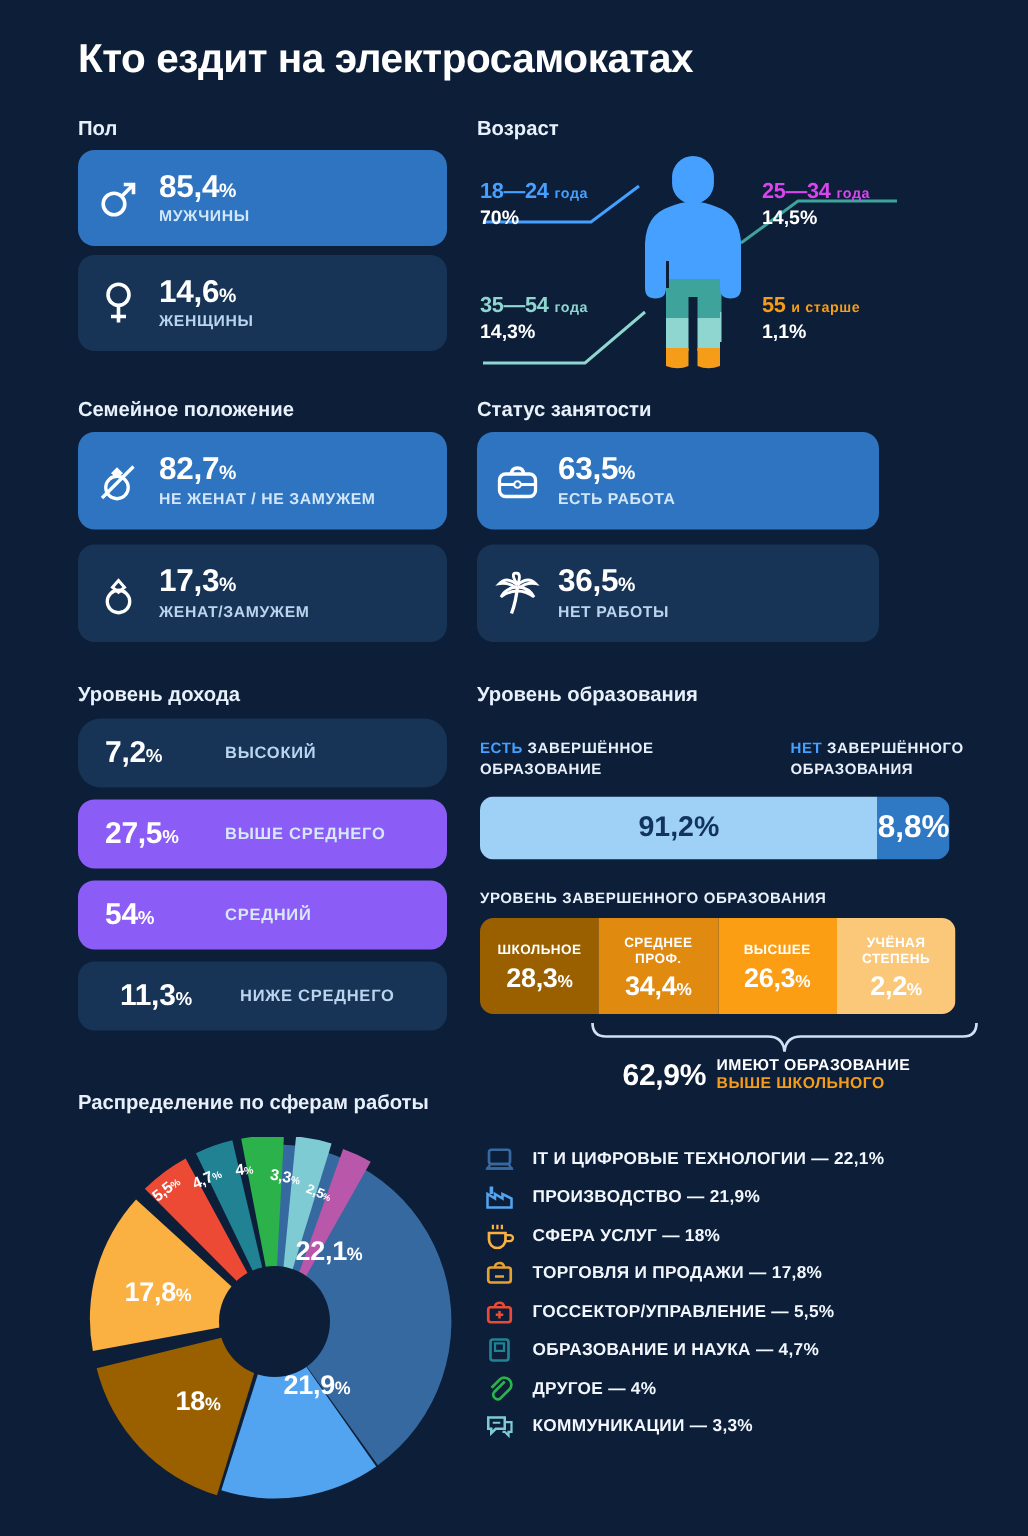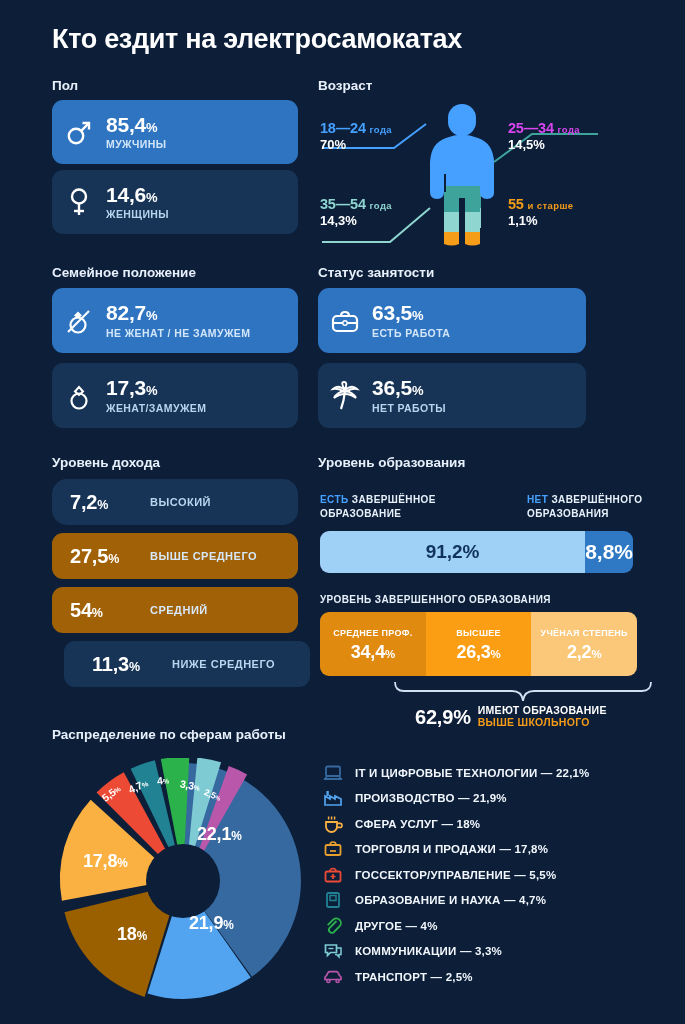--- a/index.html
+++ b/index.html
@@ -35,21 +35,21 @@
   .pct { color: #ffffff; font-weight: bold; font-size: 21px; line-height: 1.05; letter-spacing: -.2px;}
   .pct .u { font-size: 13px; }
   .cap { color: #b8d4ee; font-weight: bold; font-size: 10.5px; letter-spacing: .4px; margin-top: 2px;}
   .card.hl .cap { color: #d2e6fa; }
 
   
   .inc {
     position: absolute; border-radius: 11px; display: flex; align-items: center;
     padding-left: 18px; gap: 18px;
   }
-  .inc.hl { background: #a16207; }
+  .inc.hl { background: #8b5cf6; }
   .inc.dk { background: #173456; }
   .inc .v { color:#fff; font-weight:bold; font-size:20px; letter-spacing:-.2px; min-width: 62px;}
   .inc .v .u { font-size: 12.5px; }
   .inc .n { color:#b9d5ef; font-weight:bold; font-size:11px; letter-spacing:.5px;}
   .inc.hl .n { color:#d6e8fa; }
 
   
   .agebox { position: absolute; left: 318px; top: 96px; width: 284px; height: 152px; }
   .age-lbl { position: absolute; }
   .age-lbl .rng { font-size: 14.5px; font-weight: bold; letter-spacing:-.2px; white-space: nowrap;}
@@ -253,21 +253,21 @@
     <div class="n">ВЫСОКИЙ</div>
   </div>
   <div class="inc hl" style="left:52px; top:533px; width:246px; height:46px;">
     <div class="v"><span>27,5</span><span class="u">%</span></div>
     <div class="n">ВЫШЕ СРЕДНЕГО</div>
   </div>
   <div class="inc hl" style="left:52px; top:587px; width:246px; height:46px;">
     <div class="v"><span>54</span><span class="u">%</span></div>
     <div class="n">СРЕДНИЙ</div>
   </div>
-  <div class="inc dk" style="left:64px; top:641px; width:246px; height:46px;padding-left:28px;">
+  <div class="inc dk" style="left:52px; top:641px; width:246px; height:46px;padding-left:28px;">
     <div class="v"><span>11,3</span><span class="u">%</span></div>
     <div class="n">НИЖЕ СРЕДНЕГО</div>
   </div>
 
   <div class="sect-label" style="left:318px; top:455px;">Уровень образования</div>
 
   <div class="sub-label" style="left:527px; top:493px; width:140px; line-height:1.35;">
     <span style="color:#45a0ff;">НЕТ</span>
     <span>ЗАВЕРШЁННОГО</span><br>
     <span>ОБРАЗОВАНИЯ</span>
@@ -279,20 +279,24 @@
   </div>
 
   <div class="edubar" style="left:320px; top:531px; width:313px;">
     <div class="seg edu-a" style="flex:91.2">91,2%</div>
     <div class="seg edu-b" style="flex:8.8">8,8%</div>
   </div>
 
   <div class="sub-label" style="left:320px; top:594px;">УРОВЕНЬ ЗАВЕРШЕННОГО ОБРАЗОВАНИЯ</div>
 
   <div class="orbar" style="left:320px; top:612px; width:317px;">
+    <div class="seg" style="flex:1; background:#9a6000;">
+      <div class="nm">ШКОЛЬНОЕ</div>
+      <div class="vv"><span>28,3</span><span class="u">%</span></div>
+    </div>
     <div class="seg" style="flex:1; background:#e08a10;">
       <div class="nm">СРЕДНЕЕ ПРОФ.</div>
       <div class="vv"><span>34,4</span><span class="u">%</span></div>
     </div>
     <div class="seg" style="flex:1; background:#fb9e14;">
       <div class="nm">ВЫСШЕЕ</div>
       <div class="vv"><span>26,3</span><span class="u">%</span></div>
     </div>
     <div class="seg" style="flex:1; background:#fbc87a;">
       <div class="nm">УЧЁНАЯ СТЕПЕНЬ</div>
@@ -437,25 +441,15 @@
     <div class="lrow">
       <div class="lic">
         <svg width="20" height="18" viewBox="0 0 20 18">
             <path d="M2.5,3 l11,0 l0,7.5 l-6,0 l-3,3 l0,-3 l-2,0 Z" fill="none" stroke="#7ecbd4" stroke-width="1.7"></path>
             <path d="M5.5,6.5 l5,0" stroke="#7ecbd4" stroke-width="1.4"></path>
             <path d="M14,6 l4,0 l0,6.5 l-2,0 l0,2.5 l-2.5,-2.5 l-1.5,0" fill="none" stroke="#7ecbd4" stroke-width="1.5"></path>
           </svg>
       </div>
       <div class="ltx">КОММУНИКАЦИИ — 3,3%</div>
     </div>
-    <div class="lrow">
-      <div class="lic">
-        <svg width="20" height="18" viewBox="0 0 20 18">
-            <path d="M2,11.5 l0,-2 q0,-1.4 1.4,-1.8 l1.6,-3 q0.5,-1 1.8,-1 l6.4,0 q1.3,0 1.8,1 l1.6,3 q1.4,0.4 1.4,1.8 l0,2 Z" fill="none" stroke="#b957ab" stroke-width="1.7"></path>
-            <circle cx="5.4" cy="13" r="1.6" fill="none" stroke="#b957ab" stroke-width="1.5"></circle>
-            <circle cx="14.6" cy="13" r="1.6" fill="none" stroke="#b957ab" stroke-width="1.5"></circle>
-          </svg>
-      </div>
-      <div class="ltx">ТРАНСПОРТ — 2,5%</div>
-    </div>
   </div>
 
 </div>
 
 </body></html>

